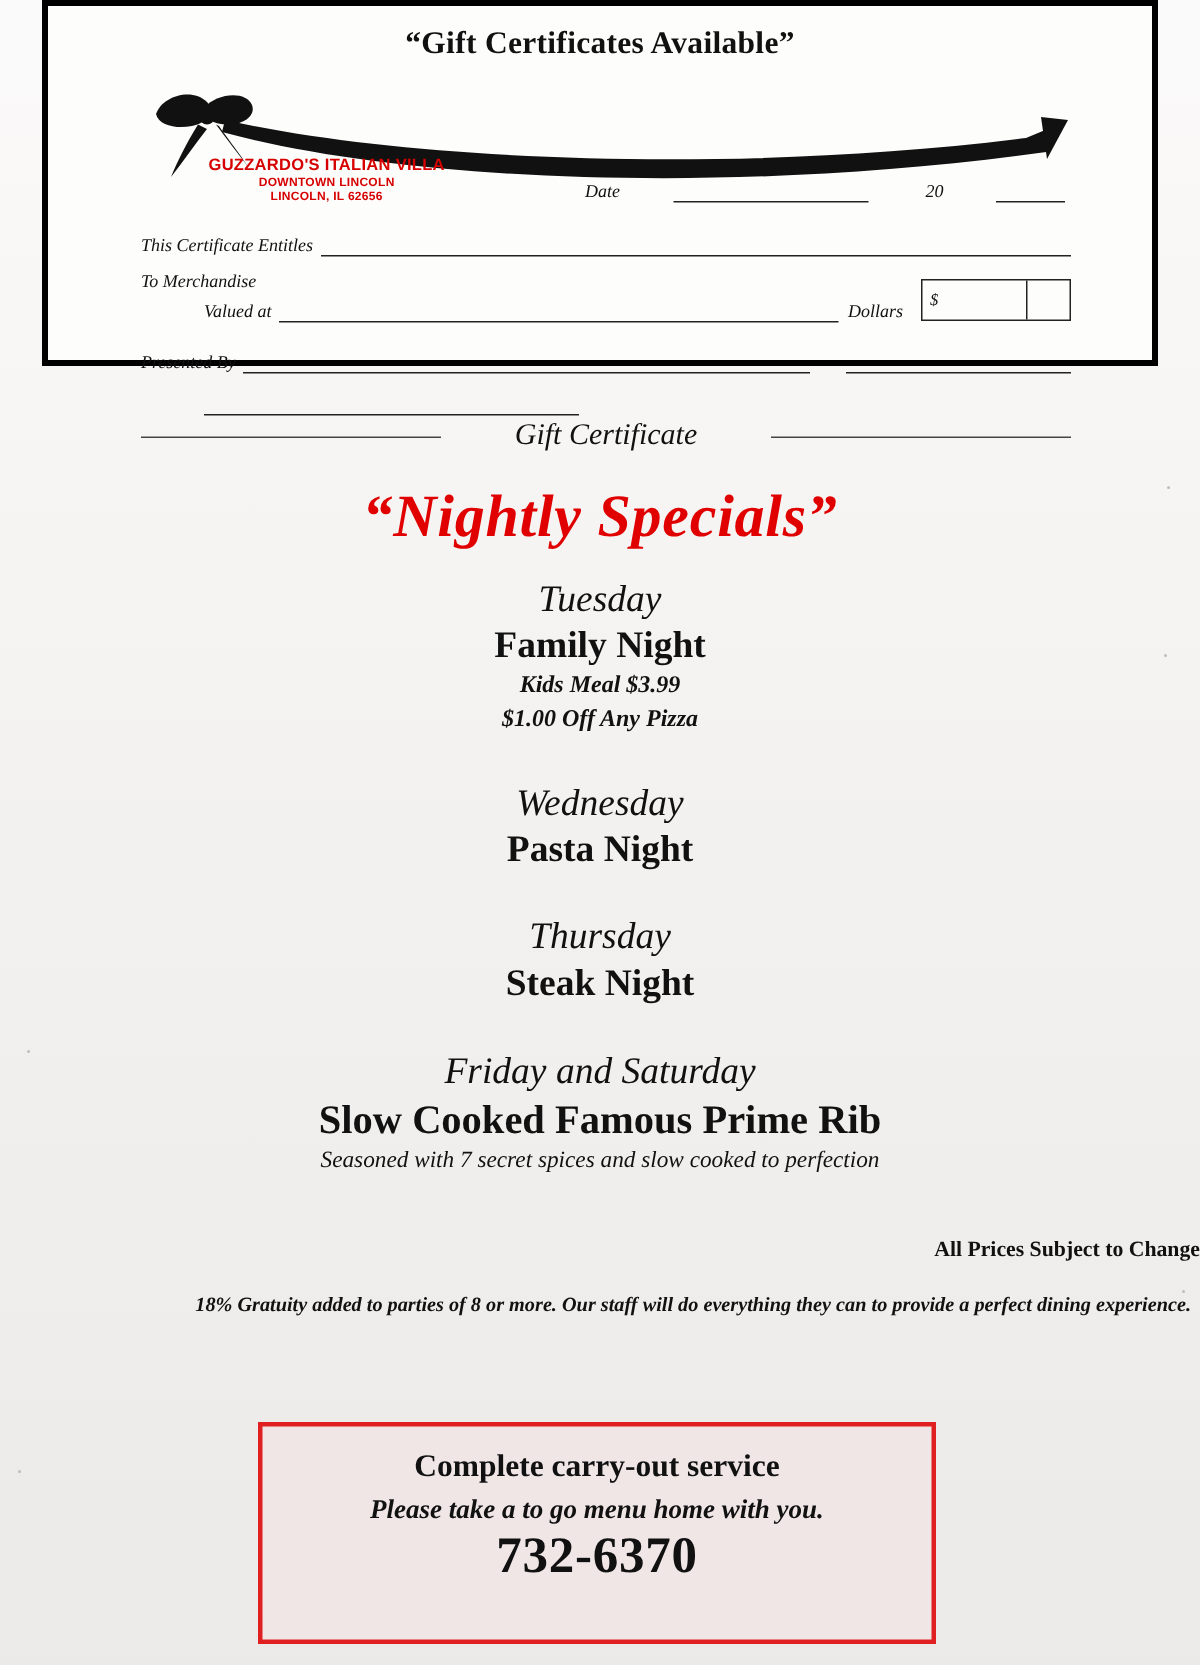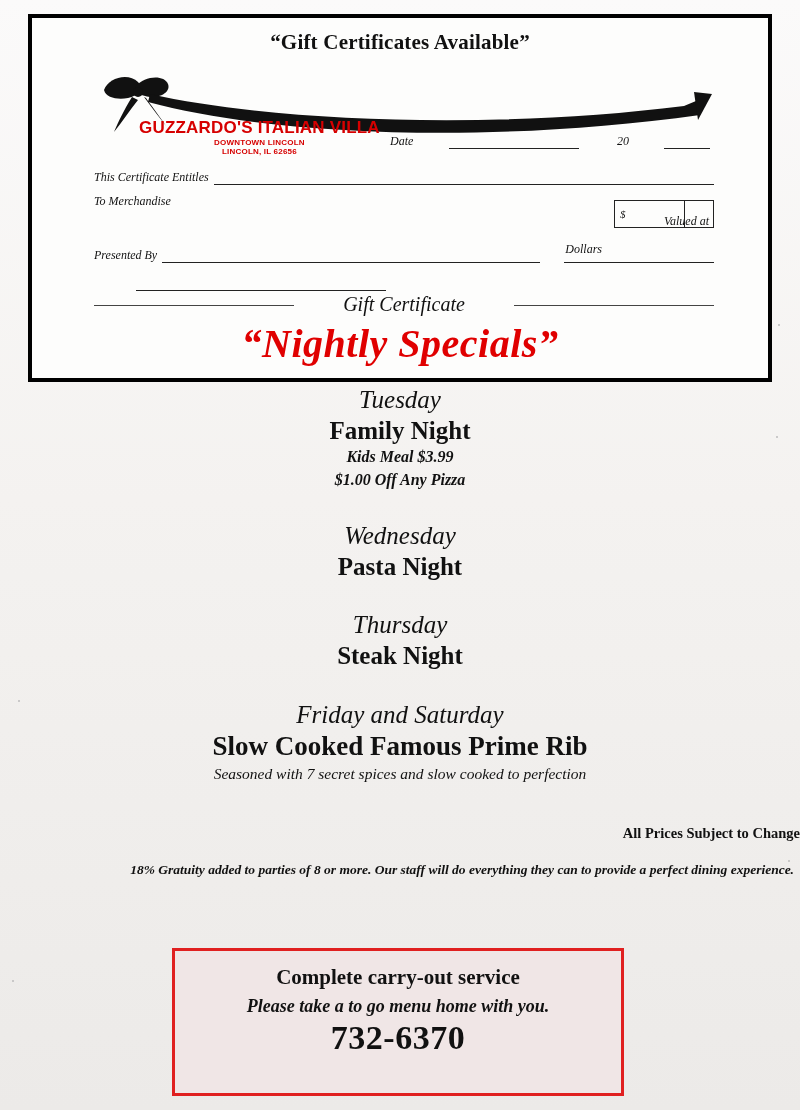--- a/index.html
+++ b/index.html
@@ -19,23 +19,23 @@
     position: relative;
     width: 800px;
     height: 1110px;
     background: linear-gradient(180deg,#fbfafa 0%, #f4f2f0 45%, #eceae8 100%);
   }
 
   
   .cert-outer {
     position: absolute;
     left: 28px;
-    top: 14px;
+    top: 0;
     width: 744px;
-    height: 368px;
+    height: 244px;
     border: 4px solid #000;
     background: #fdfdfc;
     box-sizing: border-box;
   }
   .cert-title {
     text-align: center;
     font-family: "Liberation Serif", serif;
     font-weight: bold;
     font-size: 21px;
     margin-top: 12px;
@@ -63,21 +63,21 @@
   .biz {
     position: absolute;
     left: 45px;
     top: 48px;
     color: #d60000;
     font-family: "Liberation Sans", sans-serif;
     font-weight: bold;
     text-align: center;
     line-height: 1.15;
   }
-  .biz .name { font-size: 17px; letter-spacing: .2px; }
+  .biz .name { font-size: 11px; letter-spacing: .2px; }
   .biz .sub  { font-size: 8px; letter-spacing: .2px; }
 
   .date-row {
     position: absolute;
     right: 4px;
     top: 64px;
     width: 320px;
     display: flex;
     align-items: flex-end;
     font-style: italic;
@@ -92,21 +92,21 @@
     position: absolute;
     left: 0;
     width: 620px;
     display: flex;
     align-items: flex-end;
     font-style: italic;
     font-size: 12px;
   }
   .row-entitles { top: 100px; }
   .row-merch    { top: 124px; }
-  .row-valued   { top: 144px; flex-direction: column; }
+  .row-valued   { top: 144px; }
   .row-presented{ top: 178px; }
   .row-blank    { top: 208px; }
 
   .line-row .lbl { white-space: nowrap; margin-right: 5px; }
   .indent { display: inline-block; width: 42px; }
 
   .dollar-box {
     position: absolute;
     right: 0;
     top: 130px;

